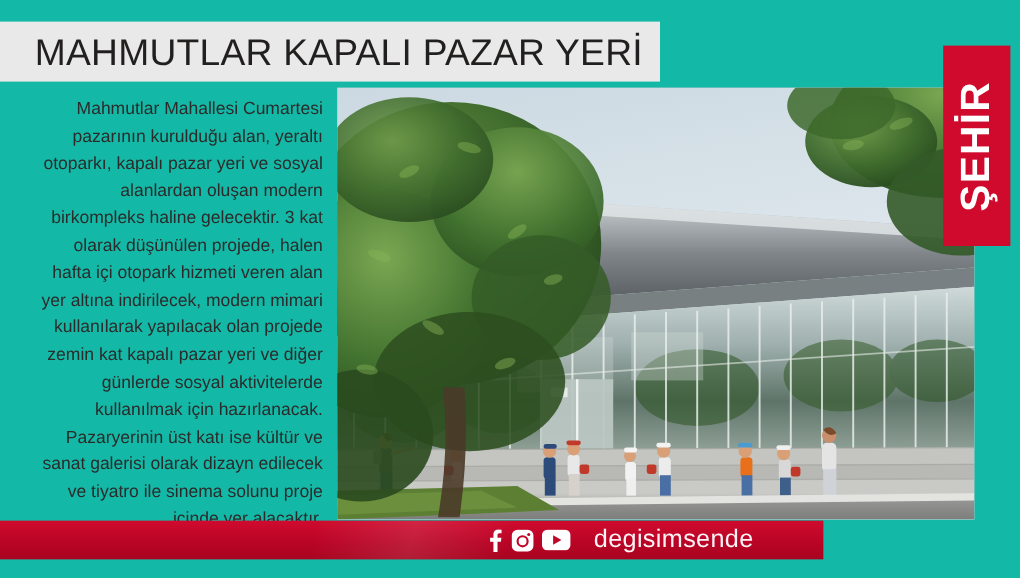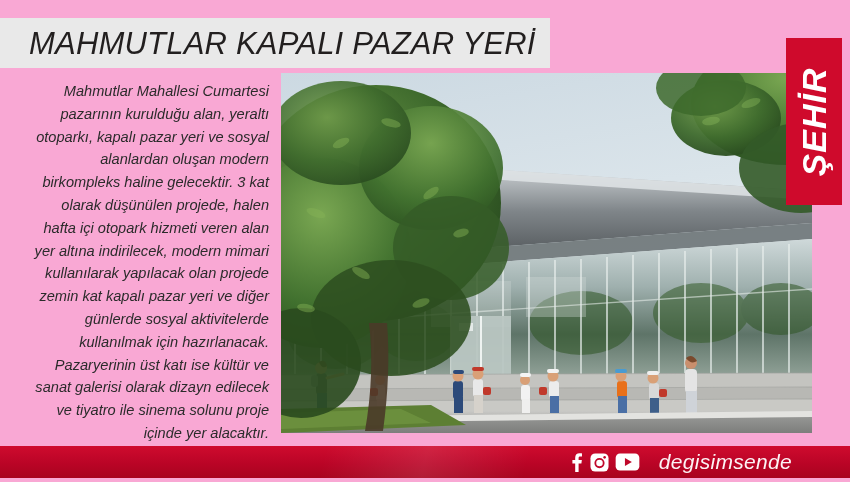--- a/index.html
+++ b/index.html
@@ -11,22 +11,21 @@
     width: 850px;
     height: 482px;
     overflow: hidden;
     font-family: "Liberation Sans", sans-serif;
     position: relative;
   }
 
   .page {
     position: absolute;
     inset: 0;
-    background: #f9a8d4;
-    font-style: italic;
+    background: #14b8a6;
   }
 
   
   .header-band {
     position: absolute;
     left: 0;
     top: 18px;
     width: 550px;
     height: 50px;
     background: #e9e9e9;
@@ -96,22 +95,22 @@
     font-weight: 700;
     letter-spacing: 1px;
     color: #ffffff;
     white-space: nowrap;
   }
 
   
   .footer {
     position: absolute;
     left: 0;
-    bottom: 4px;
-    width: 850px;
+    bottom: 16px;
+    width: 686px;
     height: 32px;
     background: #c0072a;
     background-image:
       linear-gradient(103deg,
         rgba(255,255,255,0.00) 0%,
         rgba(255,255,255,0.00) 38%,
         rgba(255,255,255,0.10) 50%,
         rgba(255,255,255,0.00) 62%,
         rgba(255,255,255,0.00) 100%),
       linear-gradient(180deg, #cf0b2e 0%, #ba0426 55%, #a8041f 100%);

